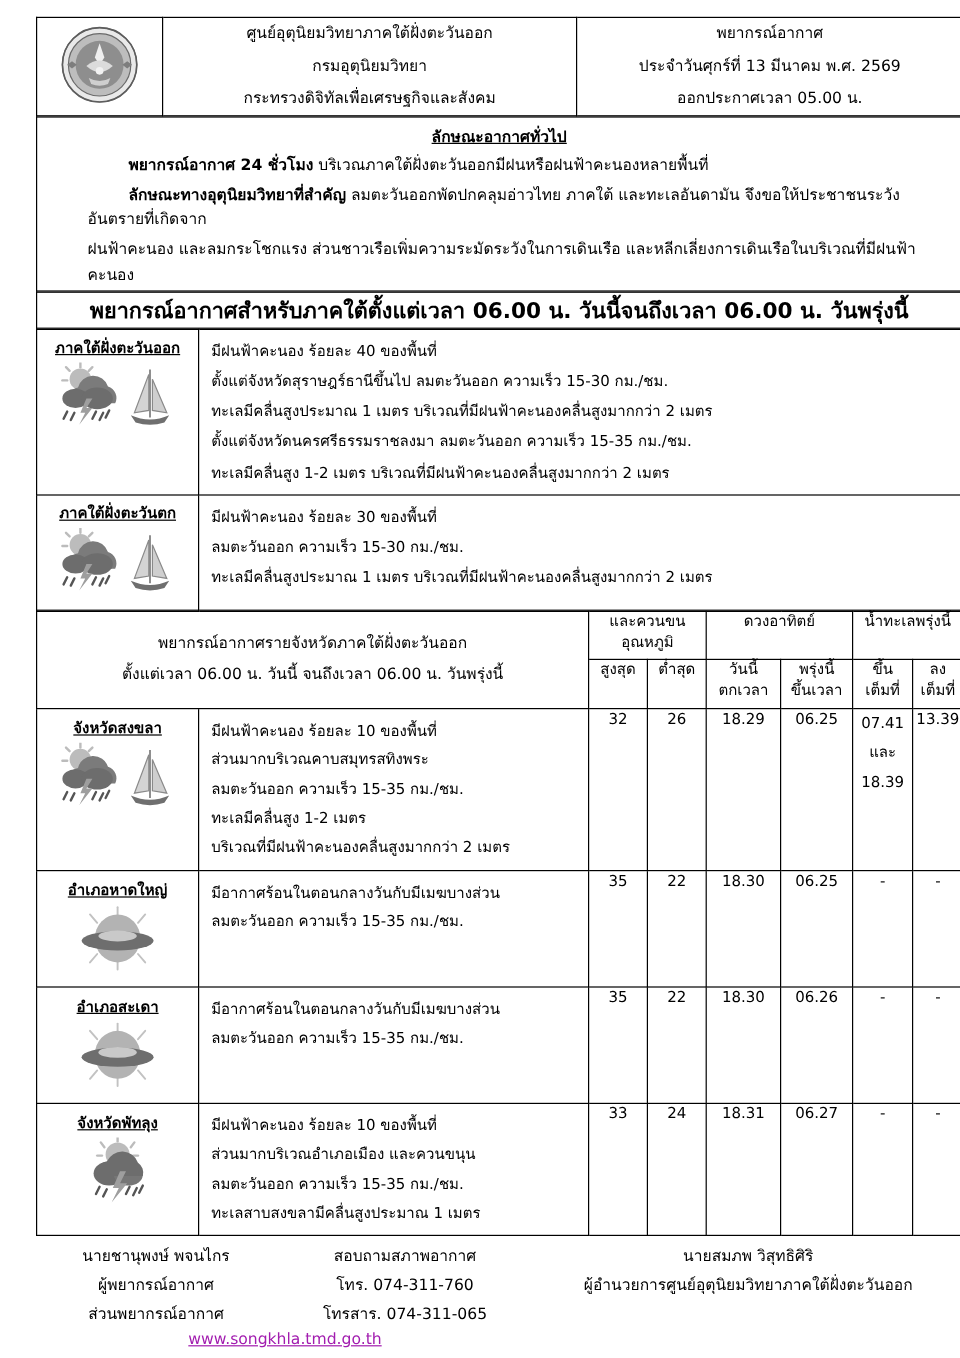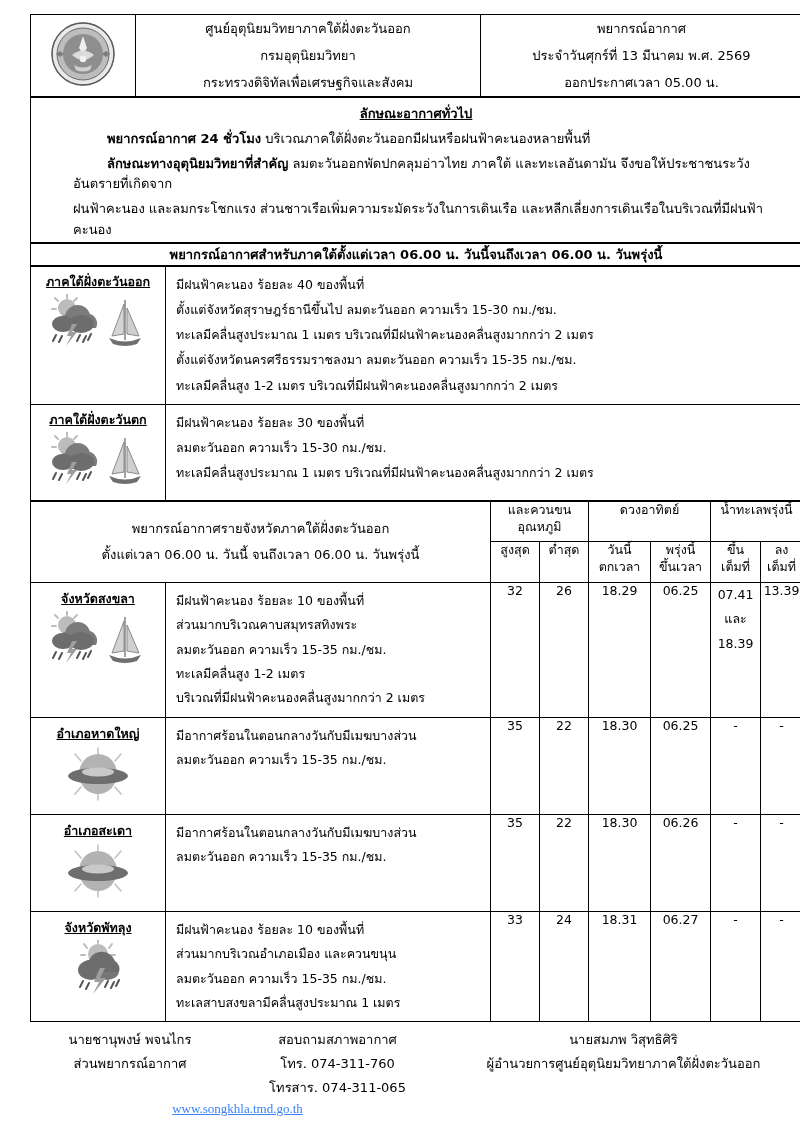--- a/index.html
+++ b/index.html
@@ -67,21 +67,21 @@
     font-size: 13px;
     line-height: 1.55;
     padding: 3px 6px 2px 6px;
     margin-left: 36px;
   }
   .gen-p b { font-weight: bold; }
   .gen-indent { text-indent: 34px; }
 
   .band {
     text-align: center;
-    font-size: 13px;
+    font-size: 18px;
     font-weight: bold;
     padding: 5px 0;
   }
 
   
   .region-label {
     text-align: center;
     font-size: 12.5px;
     font-weight: bold;
     text-decoration: underline;
@@ -542,31 +542,32 @@
         <td class="num">-</td>
         <td class="num">-</td>
       </tr>
     </tbody>
       </table>
 
     <div class="footer" style="position:relative;left:0;top:0;margin-top:6px;">
       <div class="footer-grid">
         <div class="fcol-a">
           <div class="ln">นายชานุพงษ์ พจนไกร</div>
+          <div class="ln">ผู้พยากรณ์อากาศ</div>
           <div class="ln">ส่วนพยากรณ์อากาศ</div>
         </div>
         <div class="fcol-b">
           <div class="ln">สอบถามสภาพอากาศ</div>
           <div class="ln">โทร. 074-311-760</div>
           <div class="ln">โทรสาร. 074-311-065</div>
         </div>
         <div class="fcol-c">
           <div class="ln">นายสมภพ วิสุทธิศิริ</div>
           <div class="ln">ผู้อำนวยการศูนย์อุตุนิยมวิทยาภาคใต้ฝั่งตะวันออก</div>
         </div>
       </div>
       <div class="weblink">
-        <a href="#" style="color: #3b82f6; font-family: Liberation Serif, serif;">www.songkhla.tmd.go.th</a>
+        <a href="#" style="color: #a21caf;">www.songkhla.tmd.go.th</a>
       </div>
     </div>
 
   </div>
 </div>
 
 </body></html>

